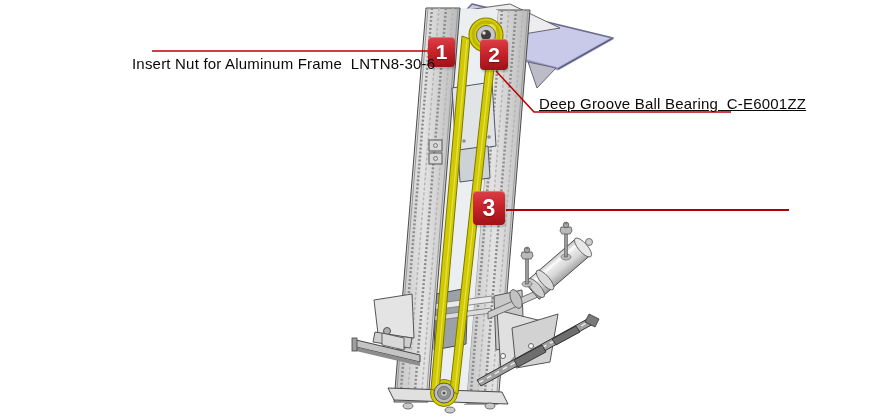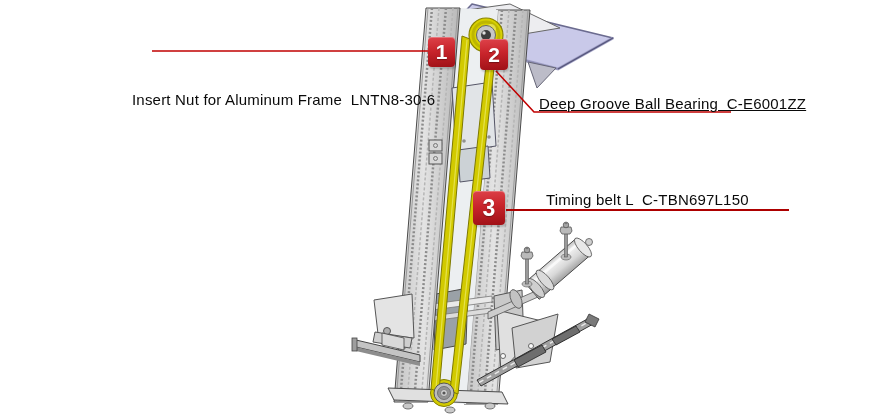--- a/index.html
+++ b/index.html
@@ -28,21 +28,21 @@
     color: #ffffff;
     font-weight: 700;
     border-radius: 4px;
     background: linear-gradient(175deg, #de424a 0%, #c8242b 45%, #9e1016 100%);
     box-shadow: inset 0 1px 0 rgba(255,255,255,0.28), 1px 2px 2px rgba(0,0,0,0.18);
     text-shadow: 0 1px 1px rgba(0,0,0,0.35);
   }
   #badge1 { left: 428px; top: 37px;  width: 27px; height: 30px; font-size: 21px; }
   #badge2 { left: 480px; top: 39px;  width: 28px; height: 31px; font-size: 21px; }
   #badge3 { left: 473px; top: 191px; width: 32px; height: 34px; font-size: 23px; }
-  #label1 { left: 132px; top: 56px; margin-top: 36px; }
+  #label1 { left: 132px; top: 56px; }
   #label2 { left: 539px; top: 96px; text-decoration: underline; }
   #label3 { left: 546px; top: 192px; }
 </style>
 </head>
 <body>
 
 <div class="stage">
 
   <svg width="888" height="420" viewBox="0 0 888 420">
     <defs>
@@ -212,15 +212,14 @@
   </div>
   <div class="badge" id="badge2">
     <span>2</span>
   </div>
   <div class="badge" id="badge3">
     <span>3</span>
   </div>
 
   <div class="callout-label" id="label1">Insert Nut for Aluminum Frame  LNTN8-30-6</div>
   <div class="callout-label" id="label2">Deep Groove Ball Bearing  C-E6001ZZ</div>
-  <div class="callout-label" id="label3">Timing belt L  C-TBN697L150</div>
 
 </div>
 
 </body></html>

